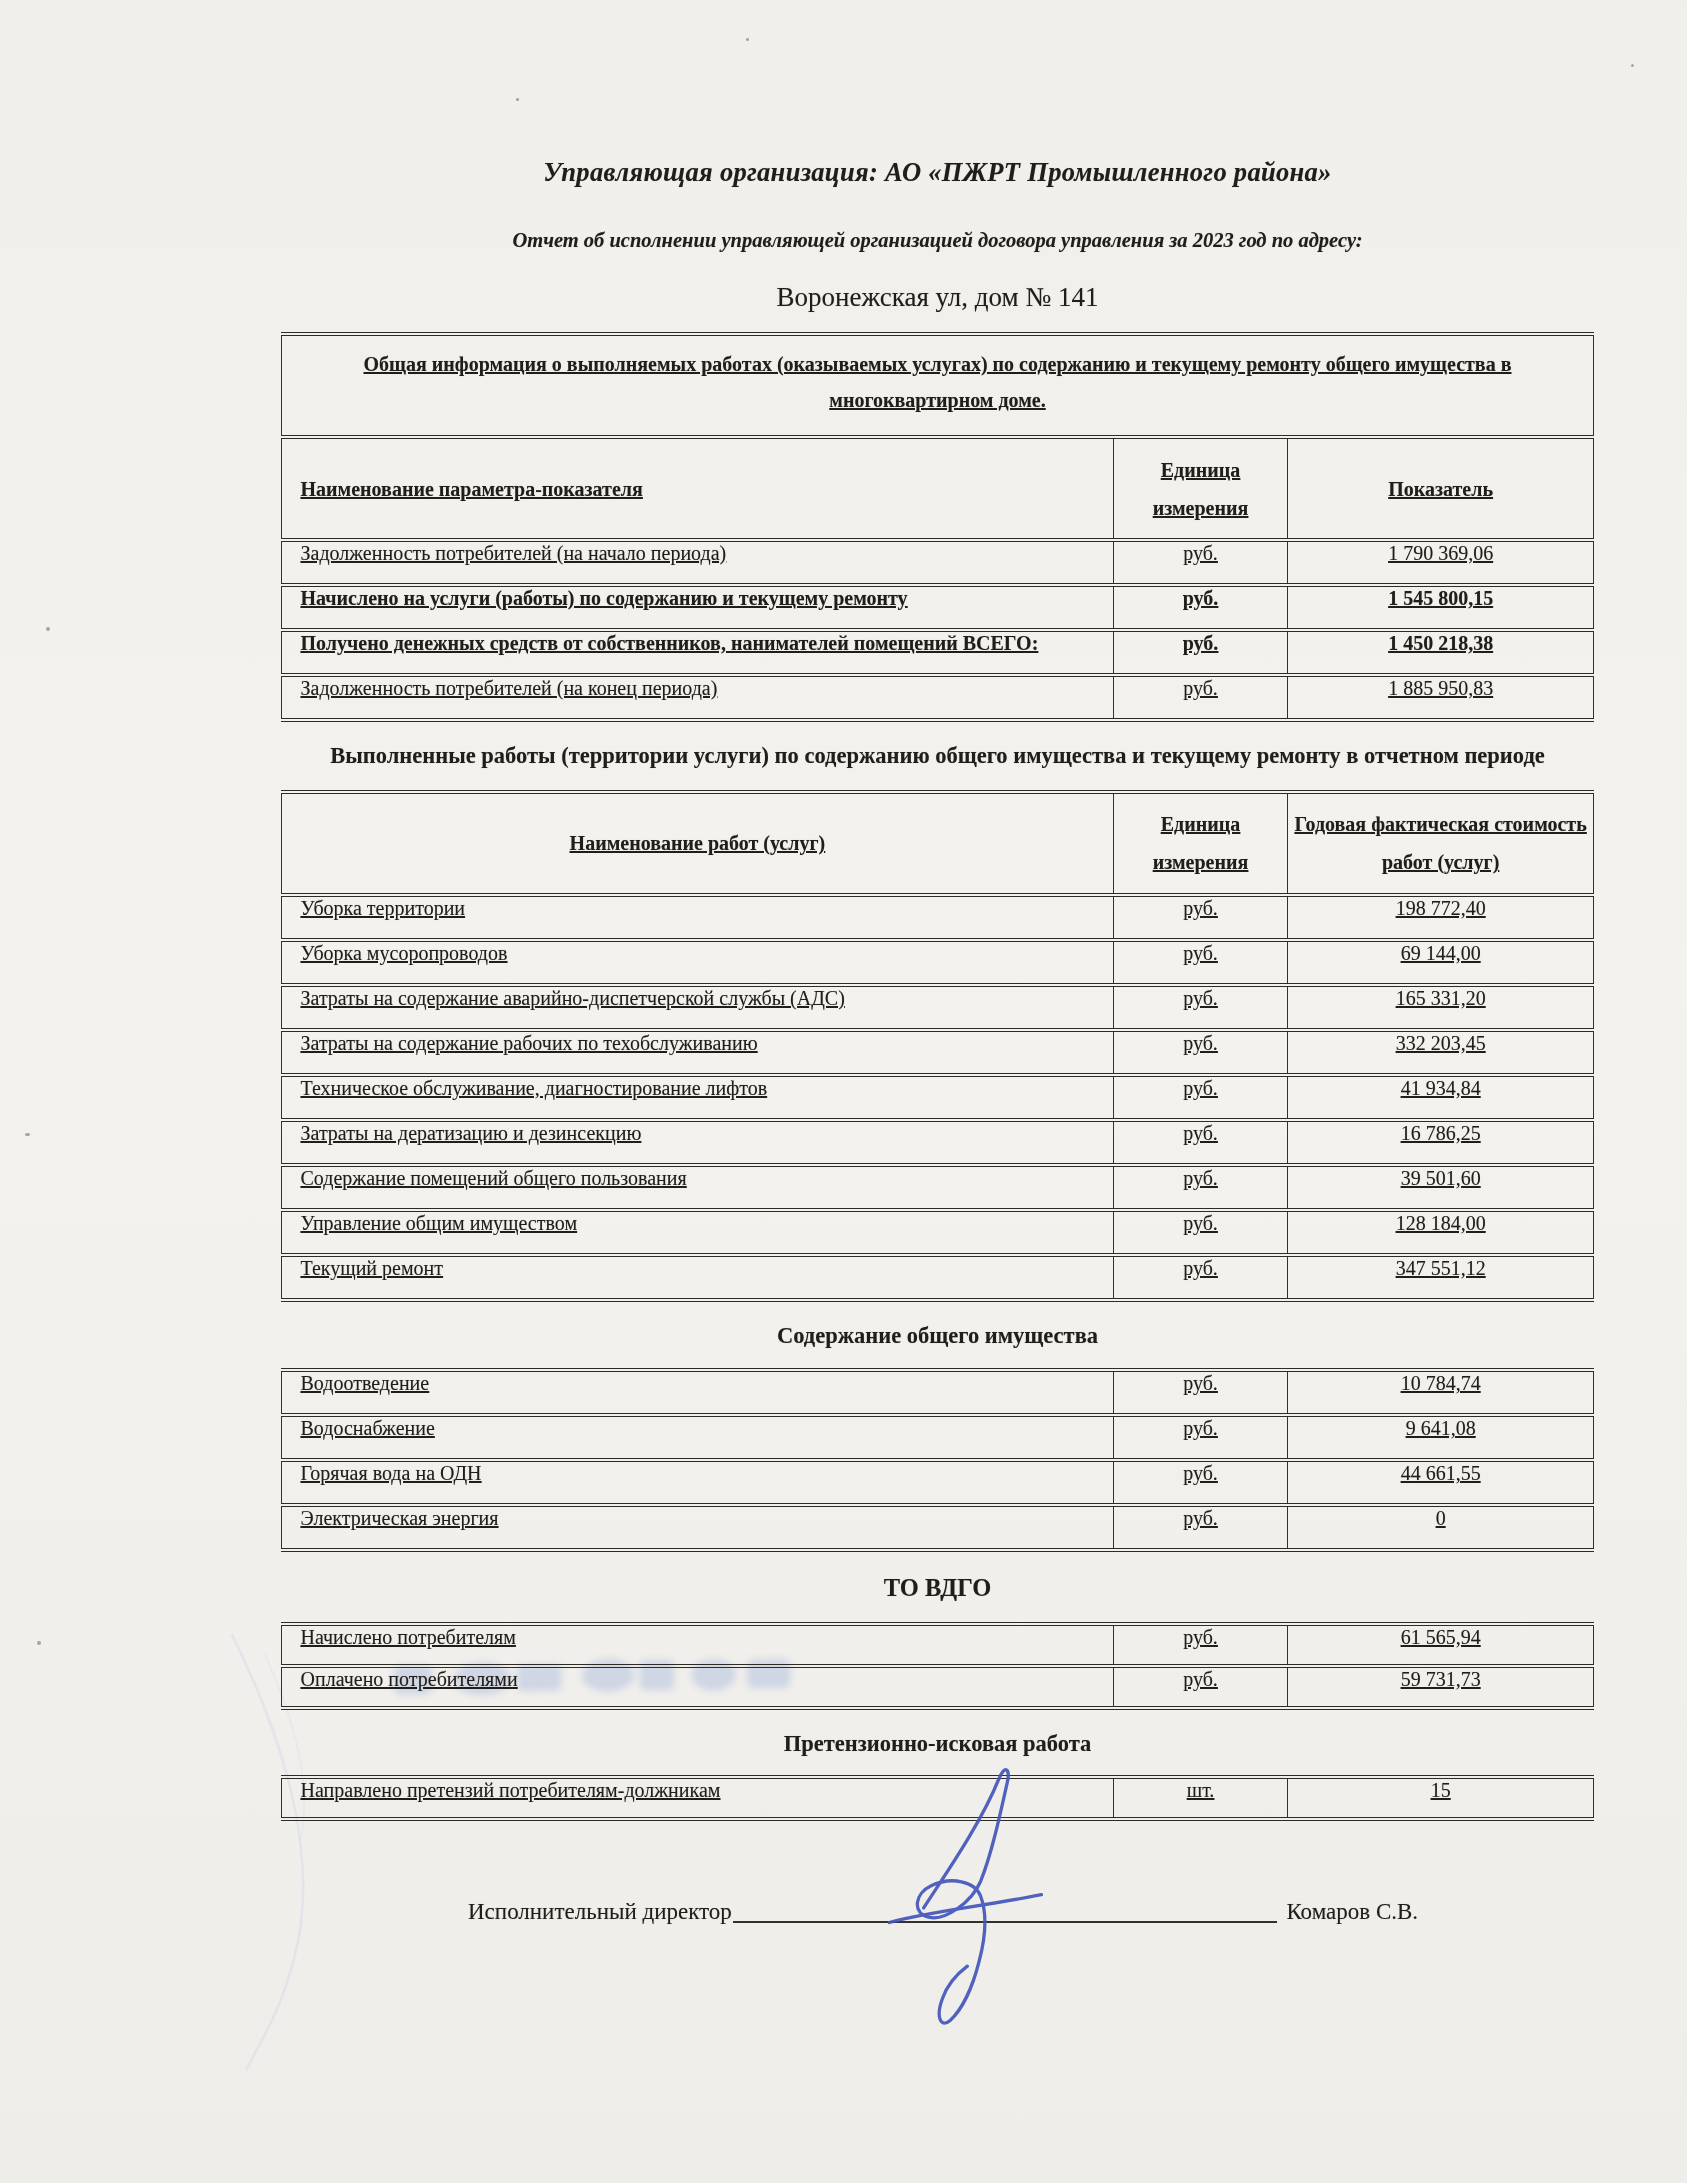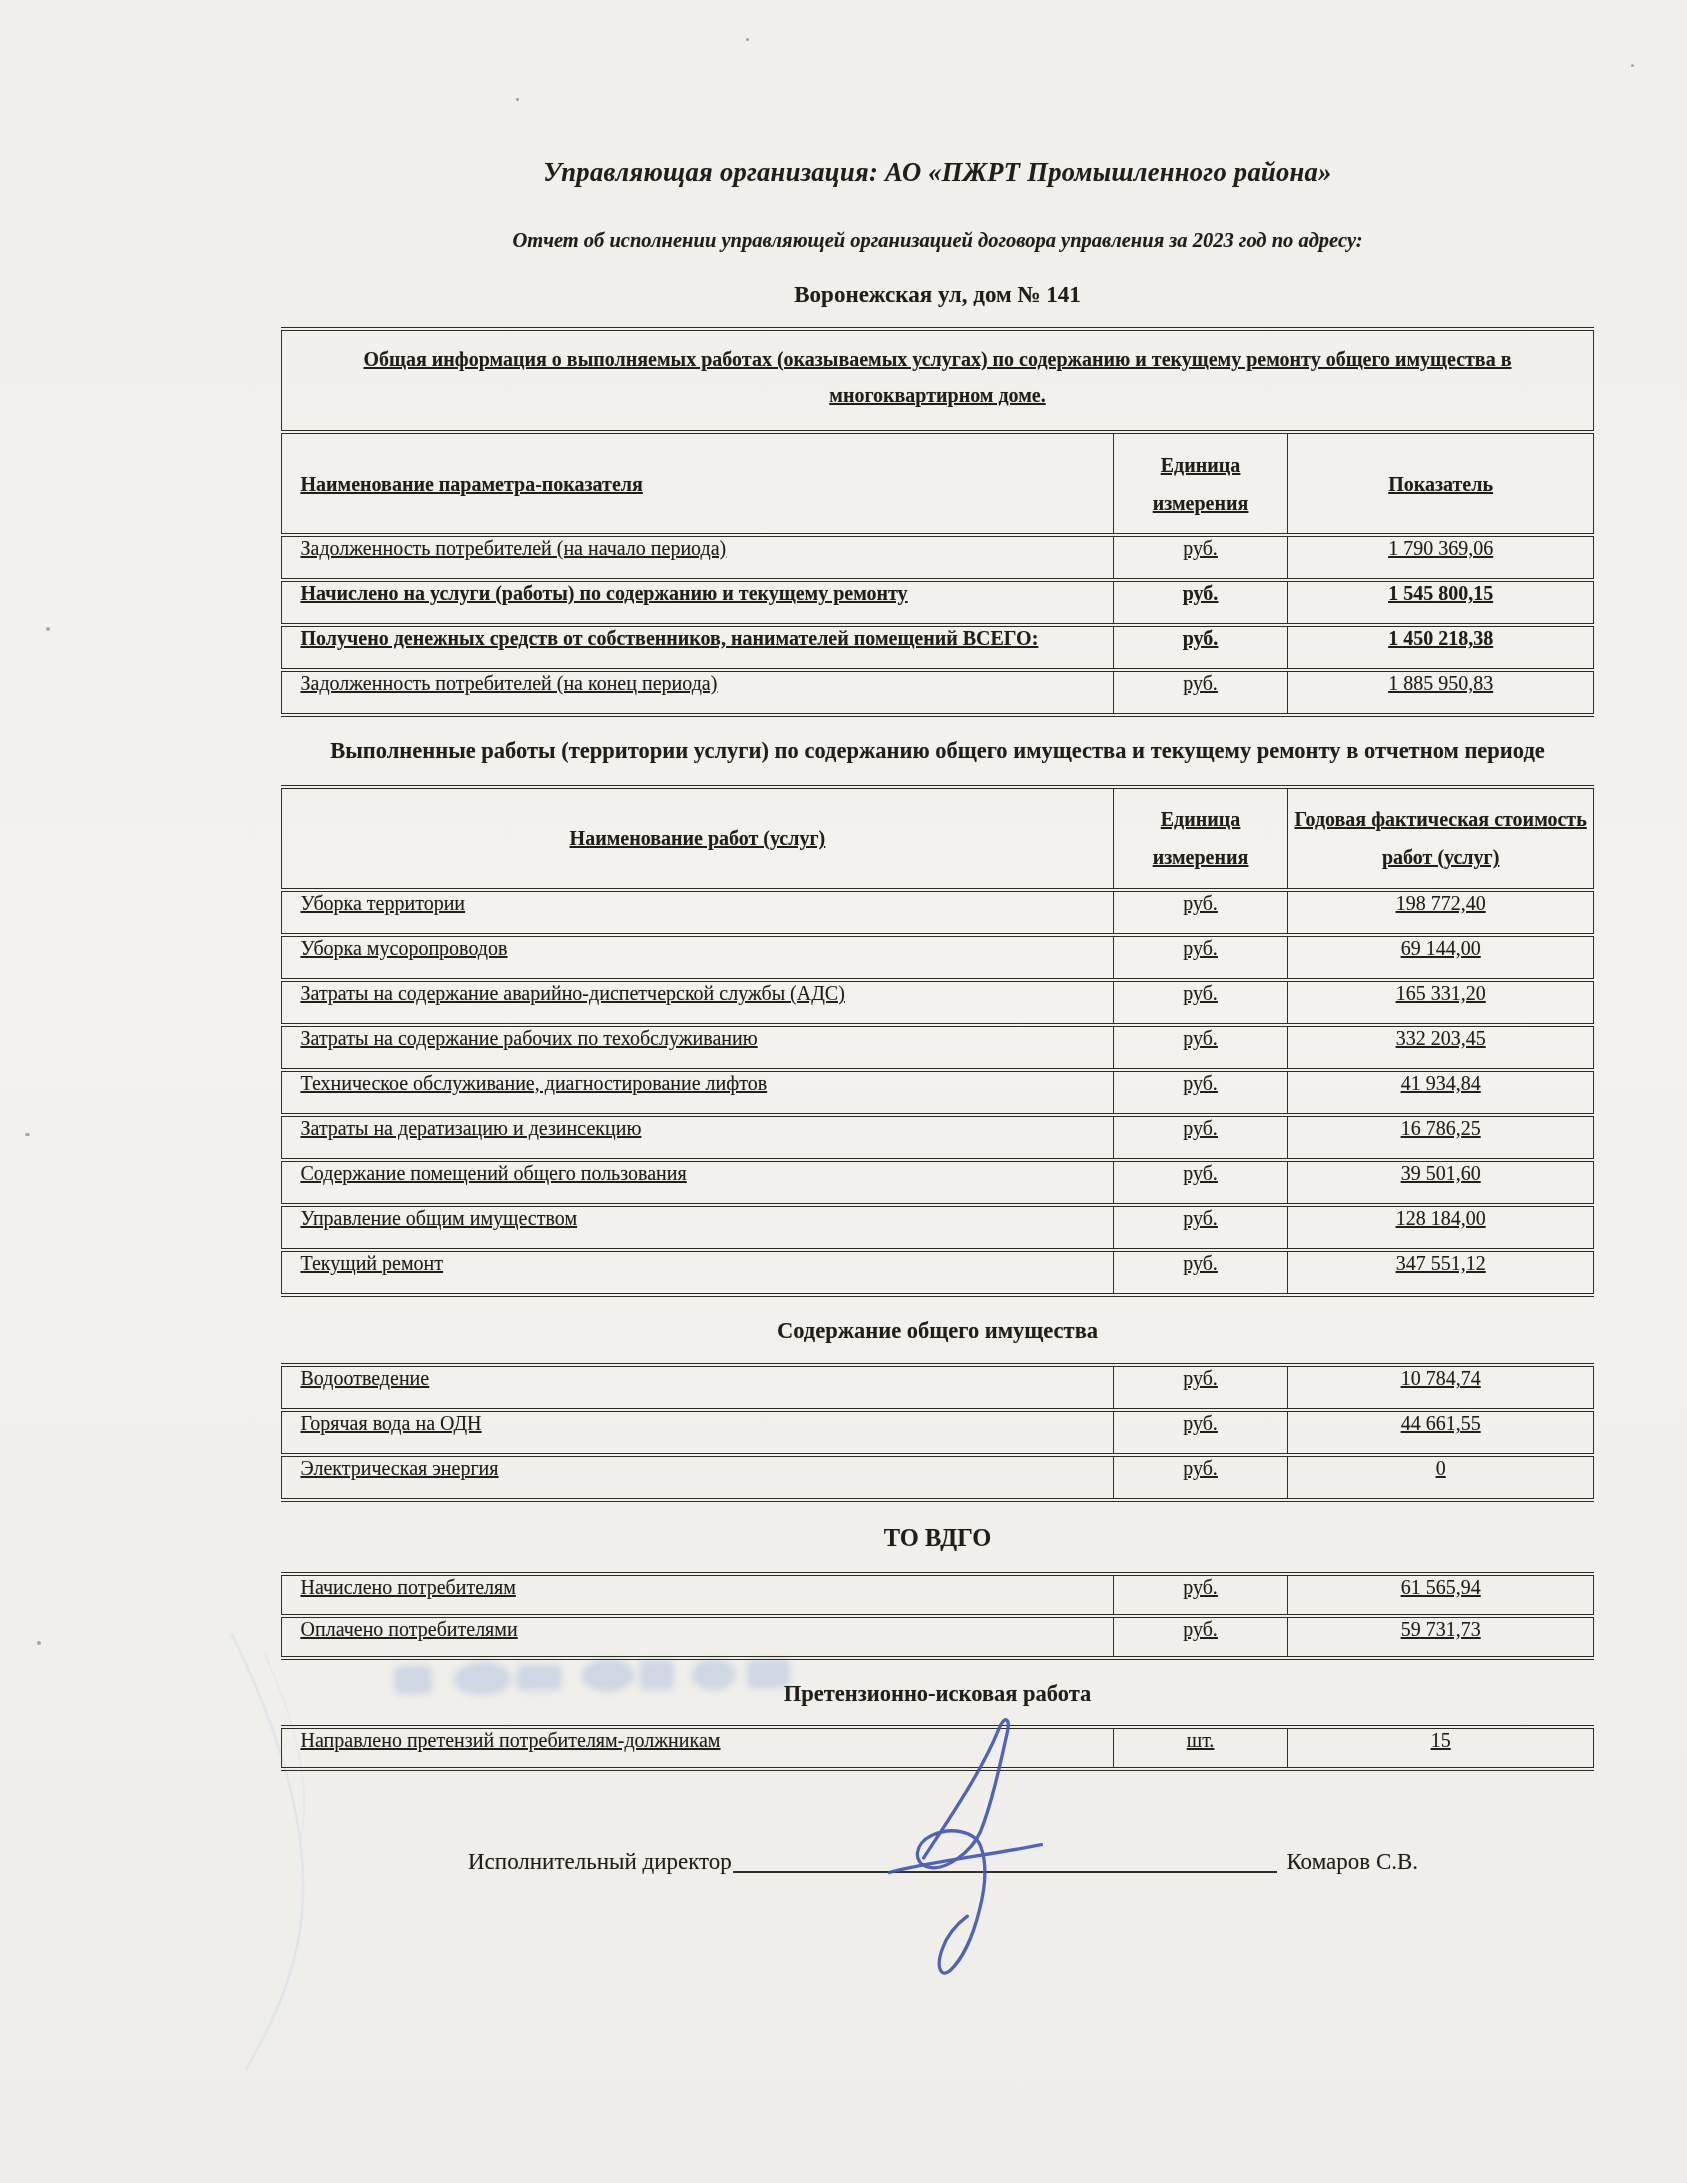--- a/index.html
+++ b/index.html
@@ -23,21 +23,21 @@
     font-size:26.5px;font-weight:bold;font-style:italic;
     letter-spacing:0.3px;
   }
   .doc-subtitle{
     text-align:center;
     font-size:20.5px;font-weight:bold;font-style:italic;
     margin-top:41px;
   }
   .doc-address{
     text-align:center;
-    font-size:23px;font-weight:bold;
+    font-size:27px;font-weight:normal;
     margin-top:30px;
   }
   table.rpt{
     border-collapse:collapse;
     width:100%;
     table-layout:fixed;
     margin-top:18.5px;
     text-decoration:underline;
   }
   col.col-name{width:63.4%;}
@@ -262,20 +262,25 @@
           <col class="col-unit">
           <col class="col-val">
         </colgroup>
       <tbody>
           <tr class="t-row">
         <td class="c-name">Водоотведение</td>
         <td class="c-unit">руб.</td>
         <td class="c-val">10 784,74</td>
       </tr>
       <tr class="t-row">
+        <td class="c-name">Водоснабжение</td>
+        <td class="c-unit">руб.</td>
+        <td class="c-val">9 641,08</td>
+      </tr>
+      <tr class="t-row">
         <td class="c-name">Горячая вода на ОДН</td>
         <td class="c-unit">руб.</td>
         <td class="c-val">44 661,55</td>
       </tr>
       <tr class="t-row">
         <td class="c-name">Электрическая энергия</td>
         <td class="c-unit">руб.</td>
         <td class="c-val">0</td>
       </tr>
     </tbody>

